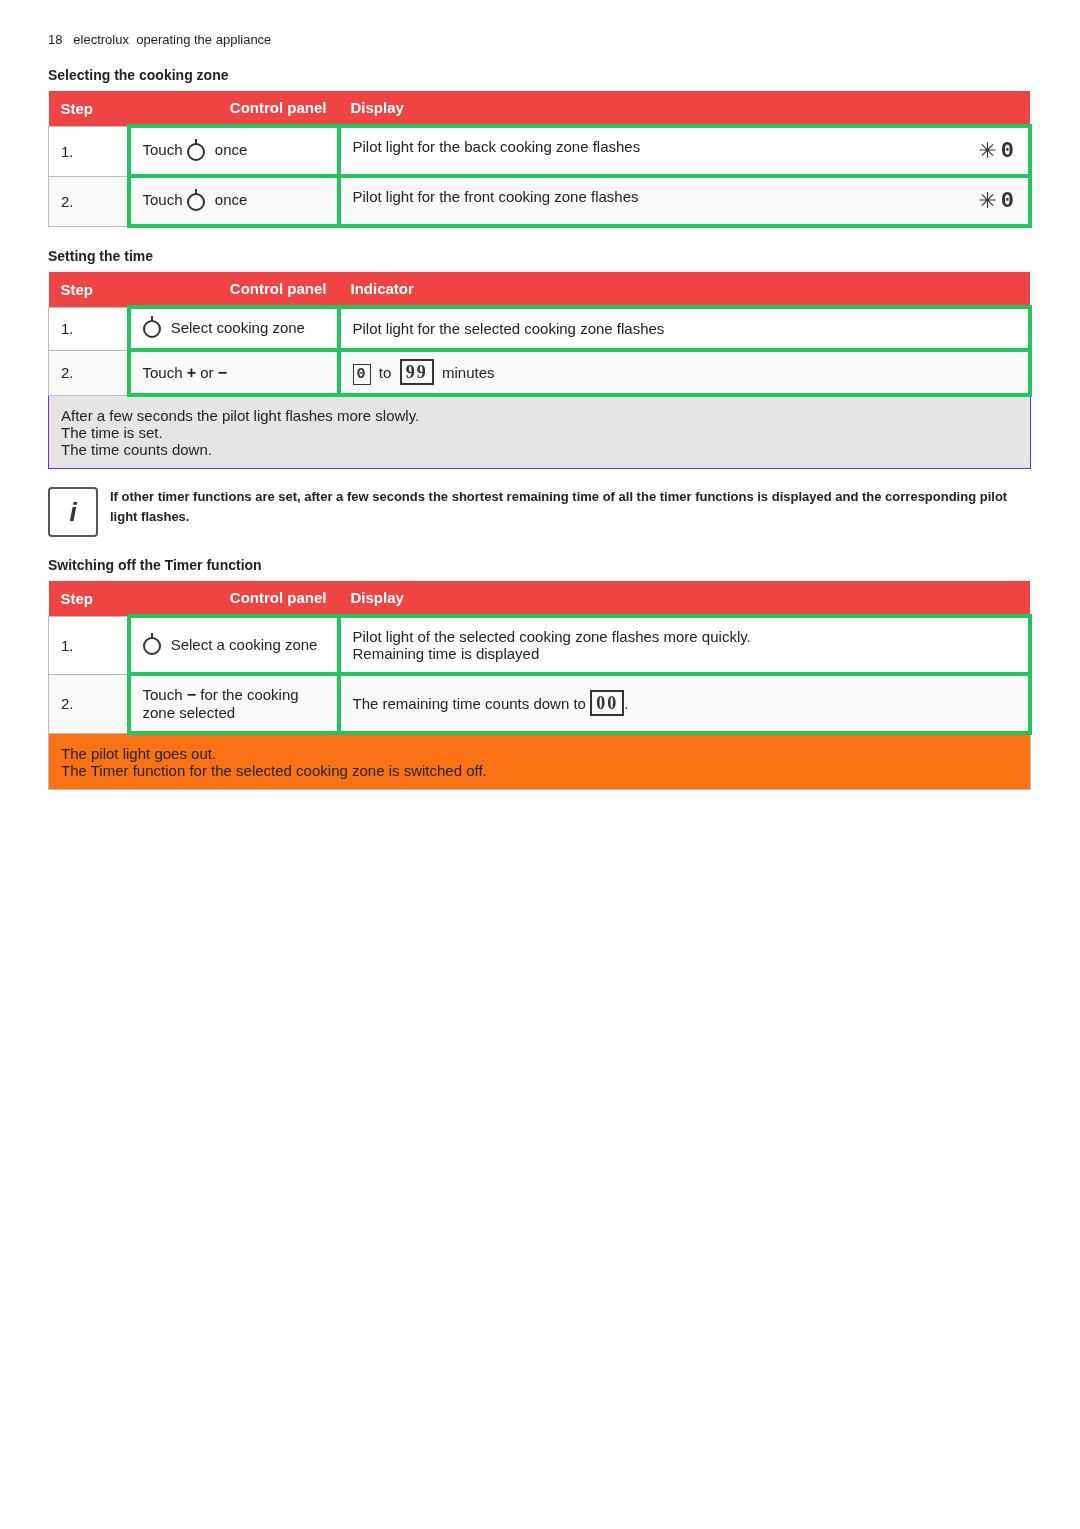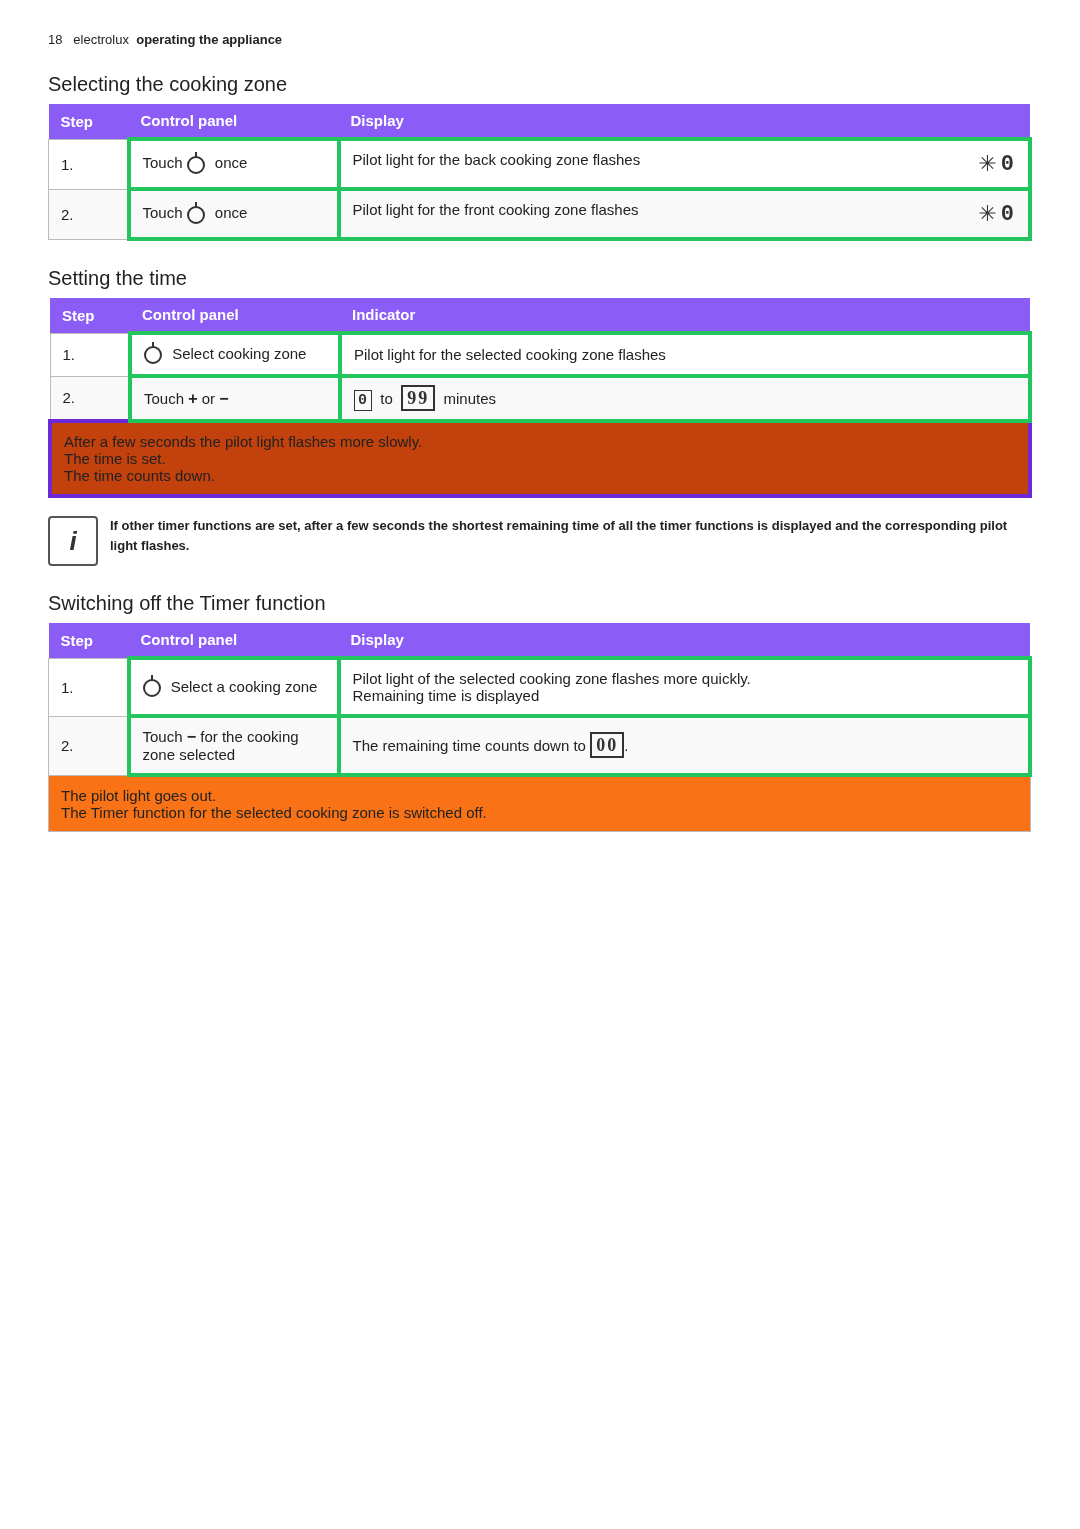--- a/index.html
+++ b/index.html
@@ -11,27 +11,27 @@
       padding: 32px 48px;
       max-width: 1080px;
       min-height: 1529px;
     }
 
     .page-header {
       font-size: 13px;
       margin-bottom: 18px;
       color: #222;
     }
-    .page-header strong { font-weight: bold; }
+    .page-header strong { font-weight: normal; }
 
     h2 {
-      font-size: 20px;
-      font-weight: normal;
+      font-size: 14px;
+      font-weight: bold;
       margin-bottom: 8px;
-      margin-top: 26px;
+      margin-top: 20px;
     }
 
     table {
       width: 100%;
       border-collapse: collapse;
       margin-bottom: 18px;
     }
 
     table th {
       background: #4a4a4a;
@@ -46,21 +46,21 @@
       border: 4px solid #22c55e;
       padding: 10px 12px;
       vertical-align: middle;
       font-size: 15px;
     }
 
     table tr:nth-child(even) td { background: #f9f9f9; }
     table tr:nth-child(odd) td { background: #fff; }
 
     .th-step { width: 80px; }
-    .th-control { width: 210px; }
+    .th-control { width: 210px; text-align: right; }
 
     
     .zone-icon {
       display: inline-block;
       width: 18px;
       height: 18px;
       border-radius: 50%;
       border: 2px solid #333;
       position: relative;
       vertical-align: middle;
@@ -141,21 +141,21 @@
       font-weight: bold;
       line-height: 1.5;
     }
 
     .plus-minus {
       font-weight: bold;
       font-size: 16px;
     }
 
     .th-row th {
-      background: #8b5cf6;
+      background: #ef4444;
       color: #fff;
     }
 
     td.step-num {
       font-size: 15px;
       border: 1px solid #bbb;
       background: #fff;
     }
   </style>
 </head>
@@ -239,21 +239,21 @@
         Touch <span class="plus-minus">+</span> or <span class="plus-minus">−</span>
       </td>
       <td>
         <span class="digit-display-small">0</span>
         &nbsp;to&nbsp;
         <span class="digit-display-bold">99</span>
         &nbsp;minutes
       </td>
     </tr>
     <tr>
-      <td colspan="3" style="border:4px solid #6d28d9; padding:10px 12px; background:#c2410c;">
+      <td colspan="3" style="border:1px solid #6d28d9; padding:10px 12px; background:#e5e5e5;">
         After a few seconds the pilot light flashes more slowly.<br>
         The time is set.<br>
         The time counts down.
       </td>
     </tr>
   </tbody>
 </table>
 
 <div class="info-box">
   <div class="info-box-icon">

